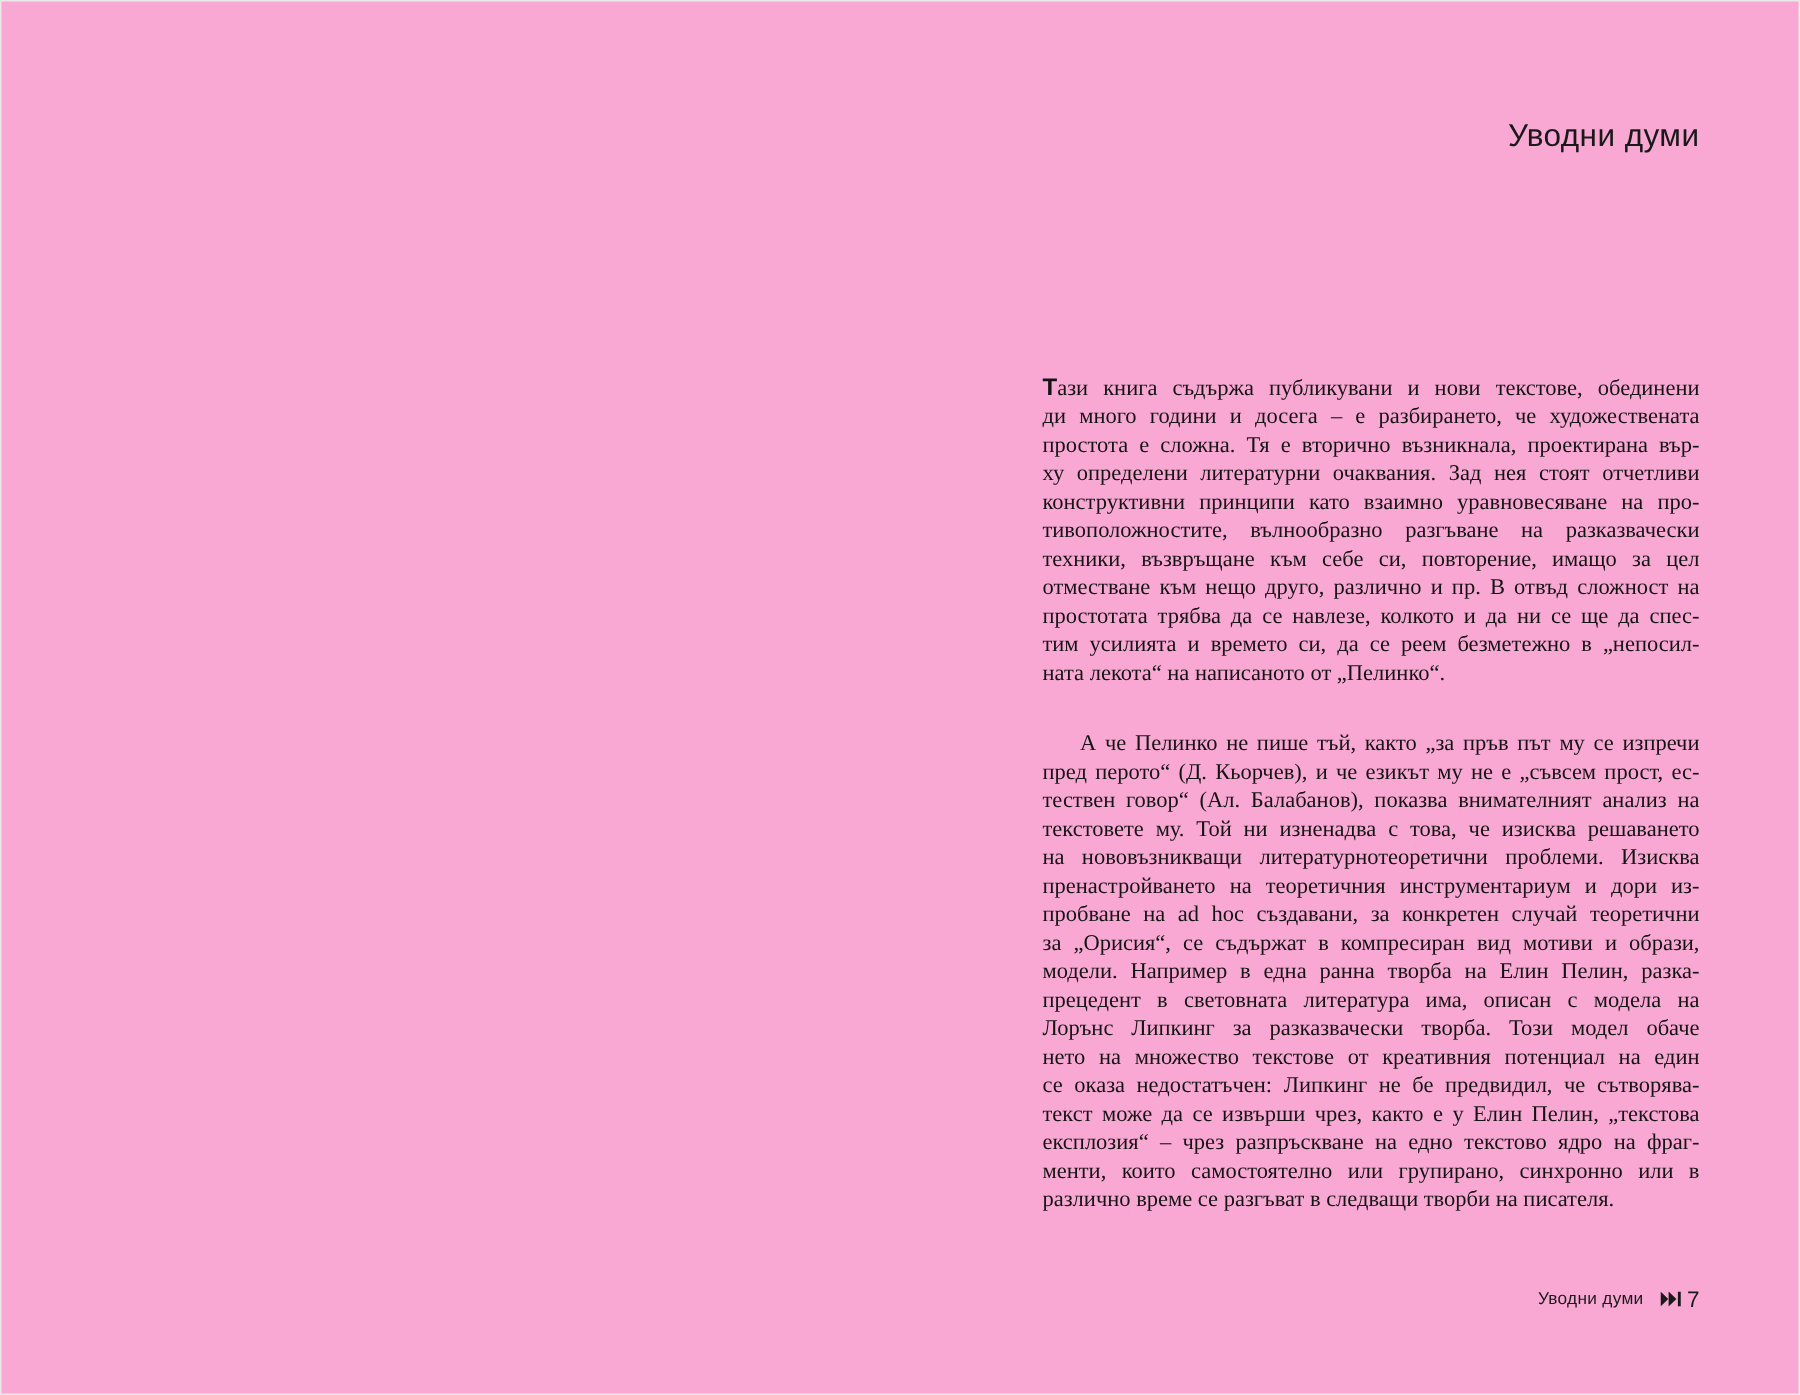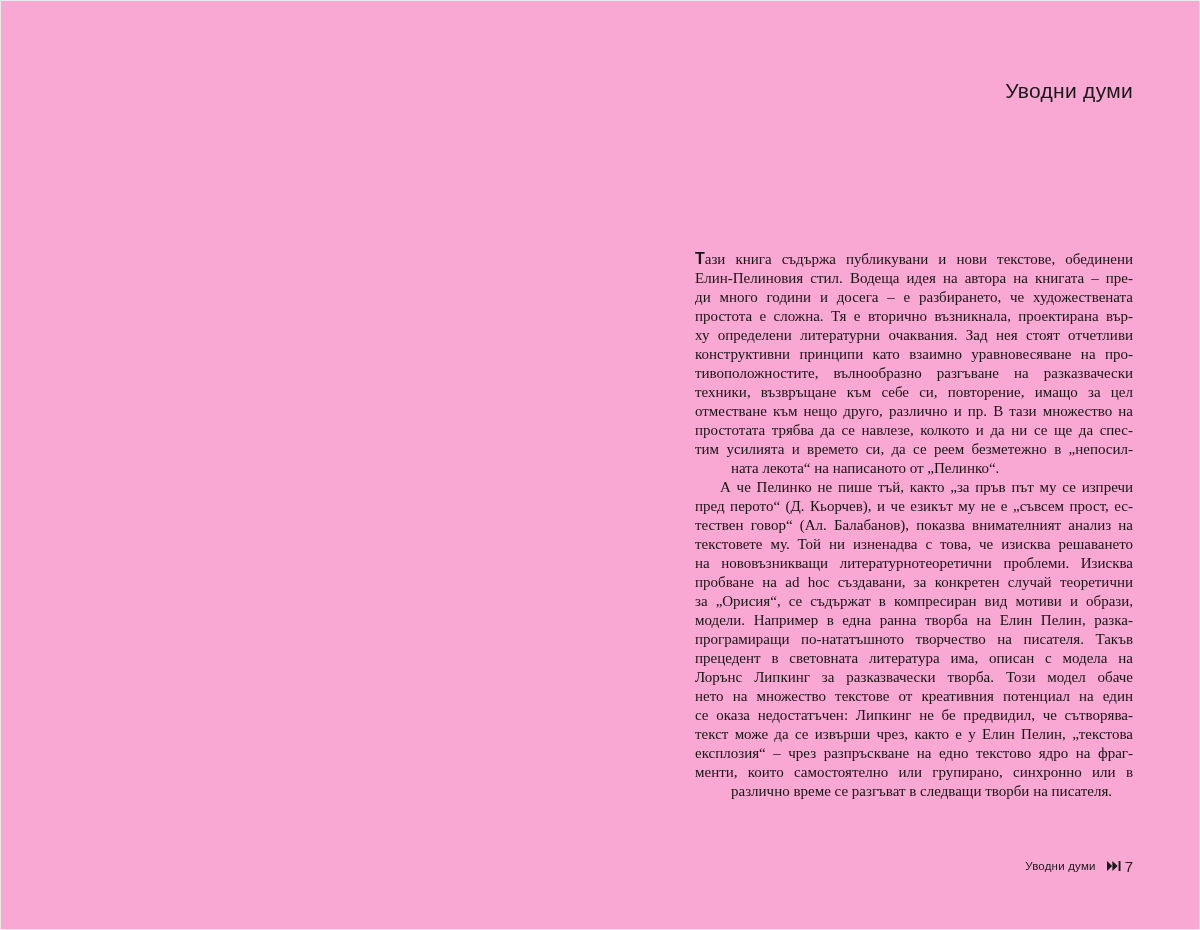--- a/index.html
+++ b/index.html
@@ -33,27 +33,27 @@
     font-family: Liberation Serif, serif;
     font-size: 15px;
     line-height: 19px;
     color: #141414;
   }
   .para { margin: 0; }
   .para .line {
     text-align: justify;
     text-align-last: justify;
   }
-  .para .line:last-child { text-align-last: left; margin-left: 36px; }
+  .para .line:last-child { text-align-last: left; }
   .para-first .line:first-child::first-letter {
     font-family: "Liberation Sans", sans-serif;
     font-weight: 700;
     font-size: 16px;
   }
-  .para-indent .line:first-child { text-indent: 25px; }
+  .para-indent .line:first-child { text-indent: 25px; margin-top: 28px; }
   .page-footer {
     position: absolute;
     top: 856px;
     left: 695px;
     width: 438px;
     height: 20px;
     display: flex;
     justify-content: flex-end;
     align-items: center;
     font-family: "Liberation Sans", sans-serif;
@@ -77,42 +77,41 @@
 </head>
 <body>
 
 <div class="page">
 
   <h1 class="chapter-title">Уводни думи</h1>
 
   <div class="body-text">
     <div class="para para-first">
         <div class="line">Тази книга съдържа публикувани и нови текстове, обединени</div>
-        <div class="line">Елин-Пелиновия стил. Водеща идея на автора на книгата – пре-</div>
         <div class="line">ди много години и досега – е разбирането, че художествената</div>
         <div class="line">простота е сложна. Тя е вторично възникнала, проектирана вър-</div>
         <div class="line">ху определени литературни очаквания. Зад нея стоят отчетливи</div>
         <div class="line">конструктивни принципи като взаимно уравновесяване на про-</div>
         <div class="line">тивоположностите, вълнообразно разгъване на разказвачески</div>
         <div class="line">техники, възвръщане към себе си, повторение, имащо за цел</div>
-        <div class="line">отместване към нещо друго, различно и пр. В тази множество на</div>
+        <div class="line">отместване към нещо друго, различно и пр. В отвъд сложност на</div>
         <div class="line">простотата трябва да се навлезе, колкото и да ни се ще да спес-</div>
         <div class="line">тим усилията и времето си, да се реем безметежно в „непосил-</div>
         <div class="line">ната лекота“ на написаното от „Пелинко“.</div>
       </div>
     <div class="para para-indent">
         <div class="line">А че Пелинко не пише тъй, както „за пръв път му се изпречи</div>
         <div class="line">пред перото“ (Д. Кьорчев), и че езикът му не е „съвсем прост, ес-</div>
         <div class="line">тествен говор“ (Ал. Балабанов), показва внимателният анализ на</div>
         <div class="line">текстовете му. Той ни изненадва с това, че изисква решаването</div>
         <div class="line">на нововъзникващи литературнотеоретични проблеми. Изисква</div>
+        <div class="line">пренастройването на теоретичния инструментариум и дори из-</div>
         <div class="line">пробване на ad hoc създавани, за конкретен случай теоретични</div>
         <div class="line">за „Орисия“, се съдържат в компресиран вид мотиви и образи,</div>
         <div class="line">модели. Например в една ранна творба на Елин Пелин, разка-</div>
-        <div class="line">програмиращи по-нататъшното творчество на писателя. Такъв</div>
         <div class="line">прецедент в световната литература има, описан с модела на</div>
         <div class="line">Лорънс Липкинг за разказвачески творба. Този модел обаче</div>
         <div class="line">нето на множество текстове от креативния потенциал на един</div>
         <div class="line">се оказа недостатъчен: Липкинг не бе предвидил, че сътворява-</div>
         <div class="line">текст може да се извърши чрез, както е у Елин Пелин, „текстова</div>
         <div class="line">експлозия“ – чрез разпръскване на едно текстово ядро на фраг-</div>
         <div class="line">менти, които самостоятелно или групирано, синхронно или в</div>
         <div class="line">различно време се разгъват в следващи творби на писателя.</div>
       </div>
   </div>

